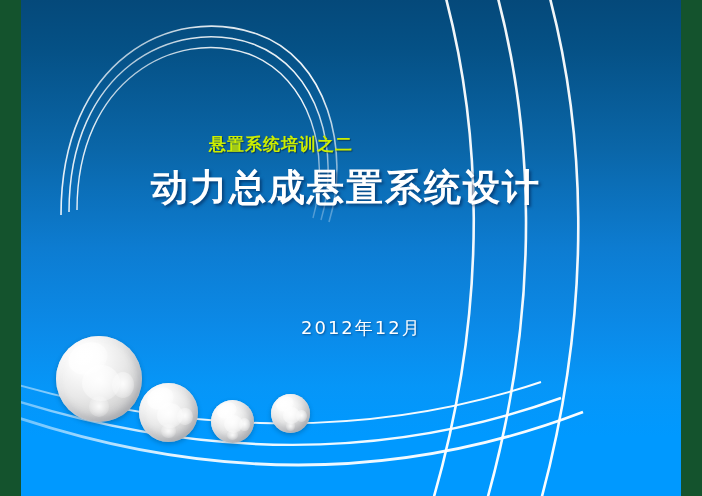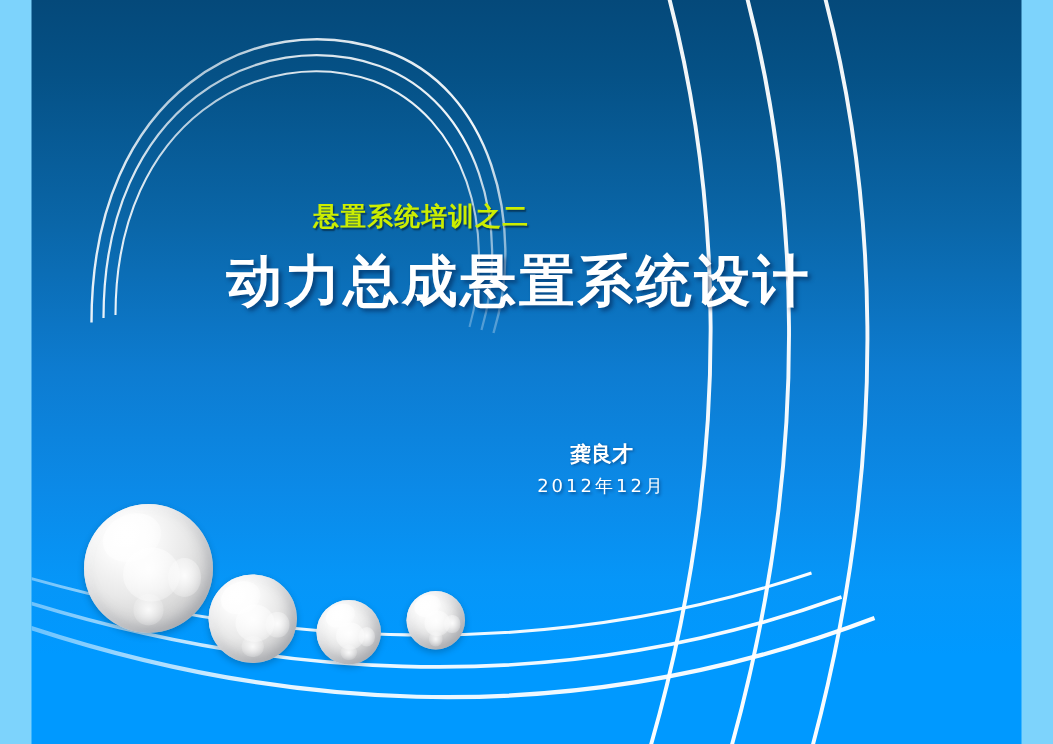--- a/index.html
+++ b/index.html
@@ -6,21 +6,21 @@
   html, body {
     width:702px; height:496px;
     background:#ffffff;
     font-family:"DejaVu Sans", sans-serif;
     overflow:hidden;
   }
   #slide-root {
     position:relative;
     width:702px;
     height:496px;
-    background:#7dd3fc;
+    background:#14532d;
   }
   
   .slide-canvas {
     position:absolute;
     left:21px;
     top:0px;
     width:660px;
     height:496px;
     overflow:hidden;
     background:
@@ -85,23 +85,22 @@
     font-weight:bold;
     font-family:"DejaVu Sans", sans-serif;
     text-shadow:1px 1px 2px rgba(0,20,60,0.45);
     white-space:nowrap;
   }
   .date {
     position:absolute;
     left:280px;
     top:316px;
     width:200px;
-    text-align:center;
     color:#ffffff;
-    font-size:12px;
+    font-size:18px;
     letter-spacing:2px;
     font-family:"DejaVu Sans", sans-serif;
     text-shadow:1px 1px 2px rgba(0,20,60,0.45);
     white-space:nowrap;
   }
   
   .sphere {
     position:absolute;
     border-radius:50%;
     background:
@@ -216,18 +215,17 @@
       <span class="glint2"></span>
     </div>
     <div class="sphere" style="left:250px; top:394px; width:39px; height:39px;">
       <span class="glint"></span>
       <span class="glint2"></span>
     </div>
 
     <div class="title-block">
       <div class="subtitle">悬置系统培训之二</div>
       <div class="main-title">动力总成悬置系统设计</div>
-      <div class="author">龚良才</div>
       <div class="date">2012年12月</div>
     </div>
 
   </div>
 </div>
 
 </body></html>

